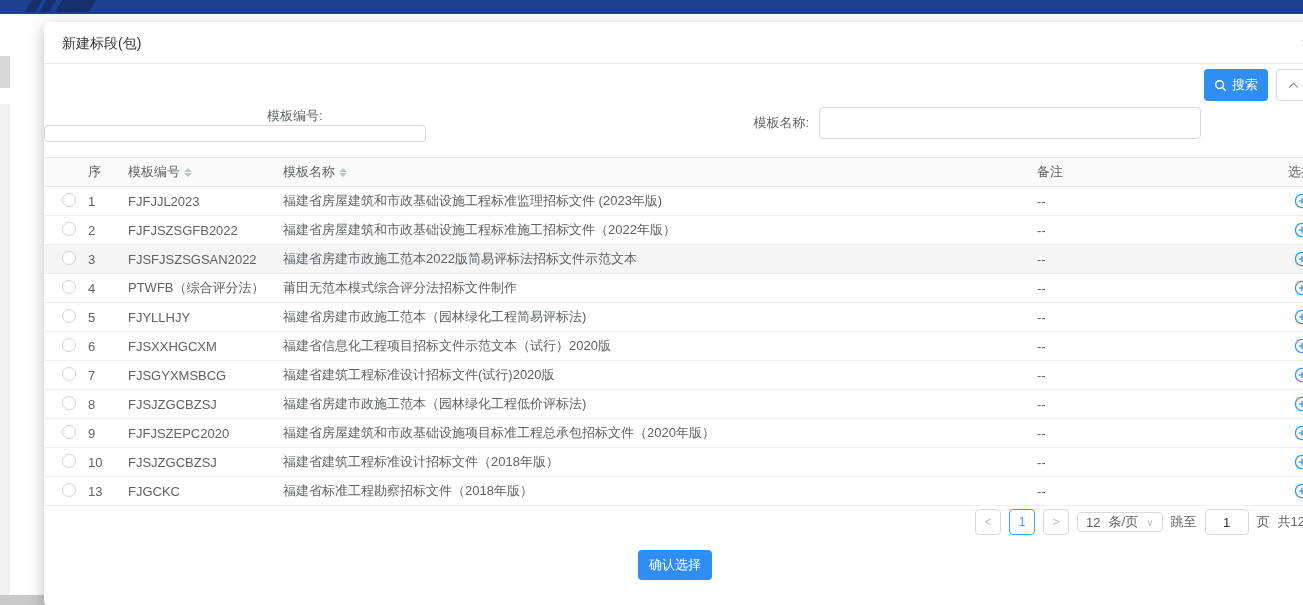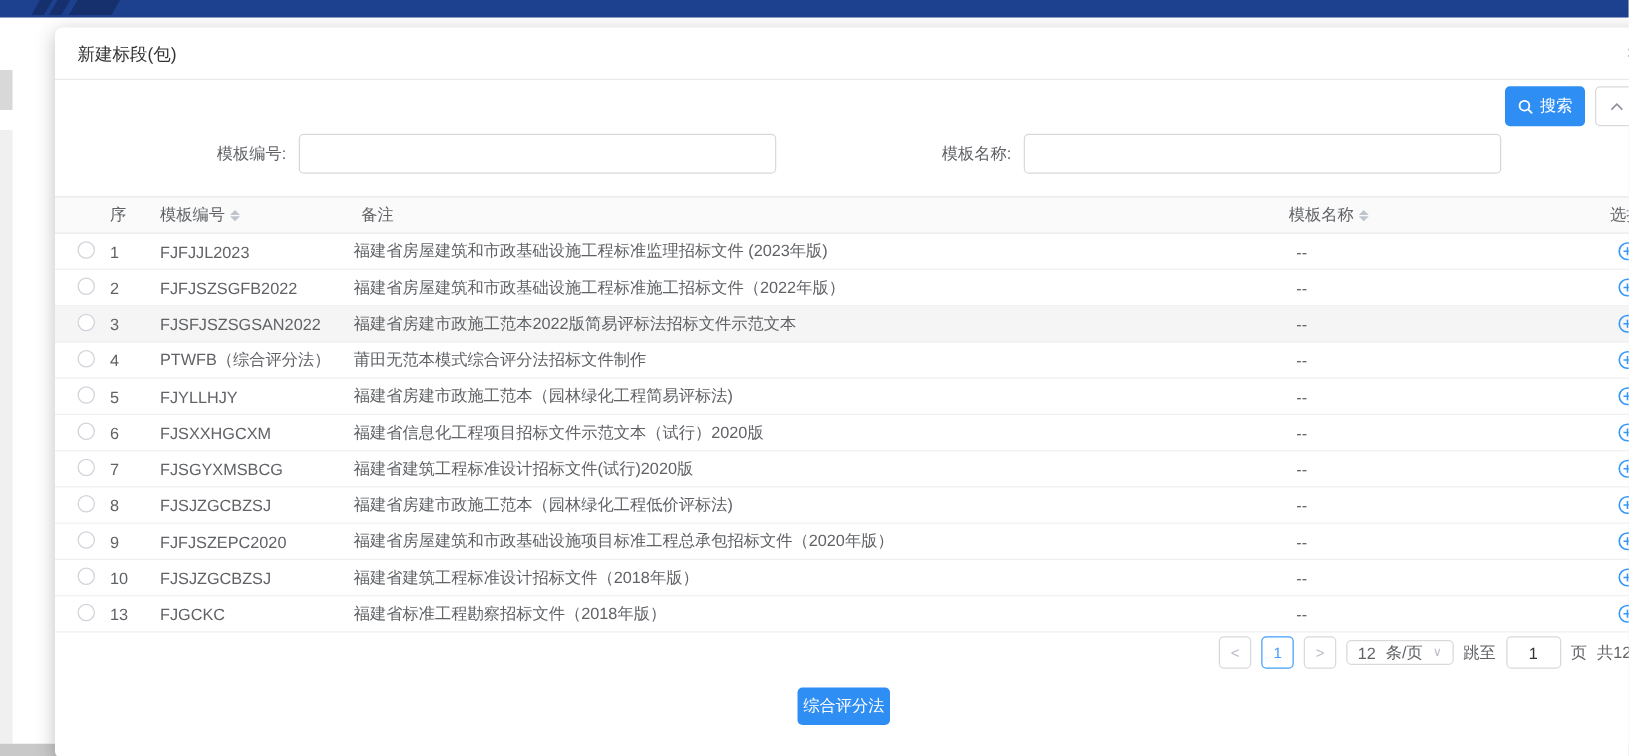--- a/index.html
+++ b/index.html
@@ -30,21 +30,21 @@
   .modal-close { position:absolute; right:16px; top:11px; font-size:15px; color:#999; cursor:pointer; line-height:20px; }
 
   
   .search-actions { position:absolute; top:47px; right:15px; display:flex; gap:8px; }
   .btn-search { width:64px; height:32px; background:#2f8ef3; color:#fff; font-size:13px;
     border:none; border-radius:4px; display:flex; align-items:center; justify-content:center; gap:5px; cursor:pointer; }
   .btn-collapse { width:35px; height:32px; background:#fff; border:1px solid #d9d9d9; border-radius:4px;
     display:flex; align-items:center; justify-content:center; cursor:pointer; }
   .field-row { position:absolute; top:85px; left:0; width:100%; height:32px; }
   .field { position:absolute; height:32px; display:flex; align-items:center; }
-  .field.f1 { left:0; }  .field.f2 { left:580px; }
+  .field.f1 { left:0;flex-direction:column; }  .field.f2 { left:580px; }
   .field-label { display:inline-block; width:195px; text-align:right; font-size:13px; color:#606266; padding-right:10px; }
   .field-input { width:382px; height:32px; border:1px solid #d9d9d9; border-radius:4px; font-size:13px; padding:0 8px;
     color:#333; outline:none; }
 
   
   .table-wrap { position:absolute; left:0; top:135px; width:1282px; }
   .trow { display:grid; grid-template-columns:26px 40px 155px 748px 245px 50px; align-items:center;
     padding-left:18px; height:29px; border-bottom:1px solid #f0f0f0; font-size:13px; color:#606266; }
   .thead { height:30px; background:#fafafa; border-top:1px solid #e9e9e9; border-bottom:1px solid #e9e9e9; color:#606266; }
   .thead .hcell { display:flex; align-items:center; gap:4px; }
@@ -147,28 +147,28 @@
     <div class="trow thead">
       <span></span>
       <span class="hcell">序</span>
       <span class="hcell">
         <span>模板编号</span>
         <span class="sorter">
             <i class="up"></i>
             <i class="dn"></i>
           </span>
       </span>
-      <span class="hcell remark-txt">备注</span>
       <span class="hcell">
         <span>模板名称</span>
         <span class="sorter">
             <i class="up"></i>
             <i class="dn"></i>
           </span>
       </span>
+      <span class="hcell remark-txt">备注</span>
       <span class="cell-select">选择</span>
     </div>
     <div>
   <div class="trow">
     <span><span class="radio"></span></span>
     <span>1</span>
     <span>FJFJJL2023</span>
     <span>福建省房屋建筑和市政基础设施工程标准监理招标文件 (2023年版)</span>
     <span class="remark-txt">--</span>
     <span class="cell-select">
@@ -369,15 +369,15 @@
       <span>条/页</span>
       <span class="caret">∨</span>
     </div>
     <span>跳至</span>
     <input class="jump-input" type="text" value="1" style="">
     <span>页</span>
     <span>共12条</span>
   </div>
 
   <div class="modal-footer">
-    <button class="btn-confirm">综合评分法</button>
+    <button class="btn-confirm">确认选择</button>
   </div>
 </div>
 
 </body></html>

